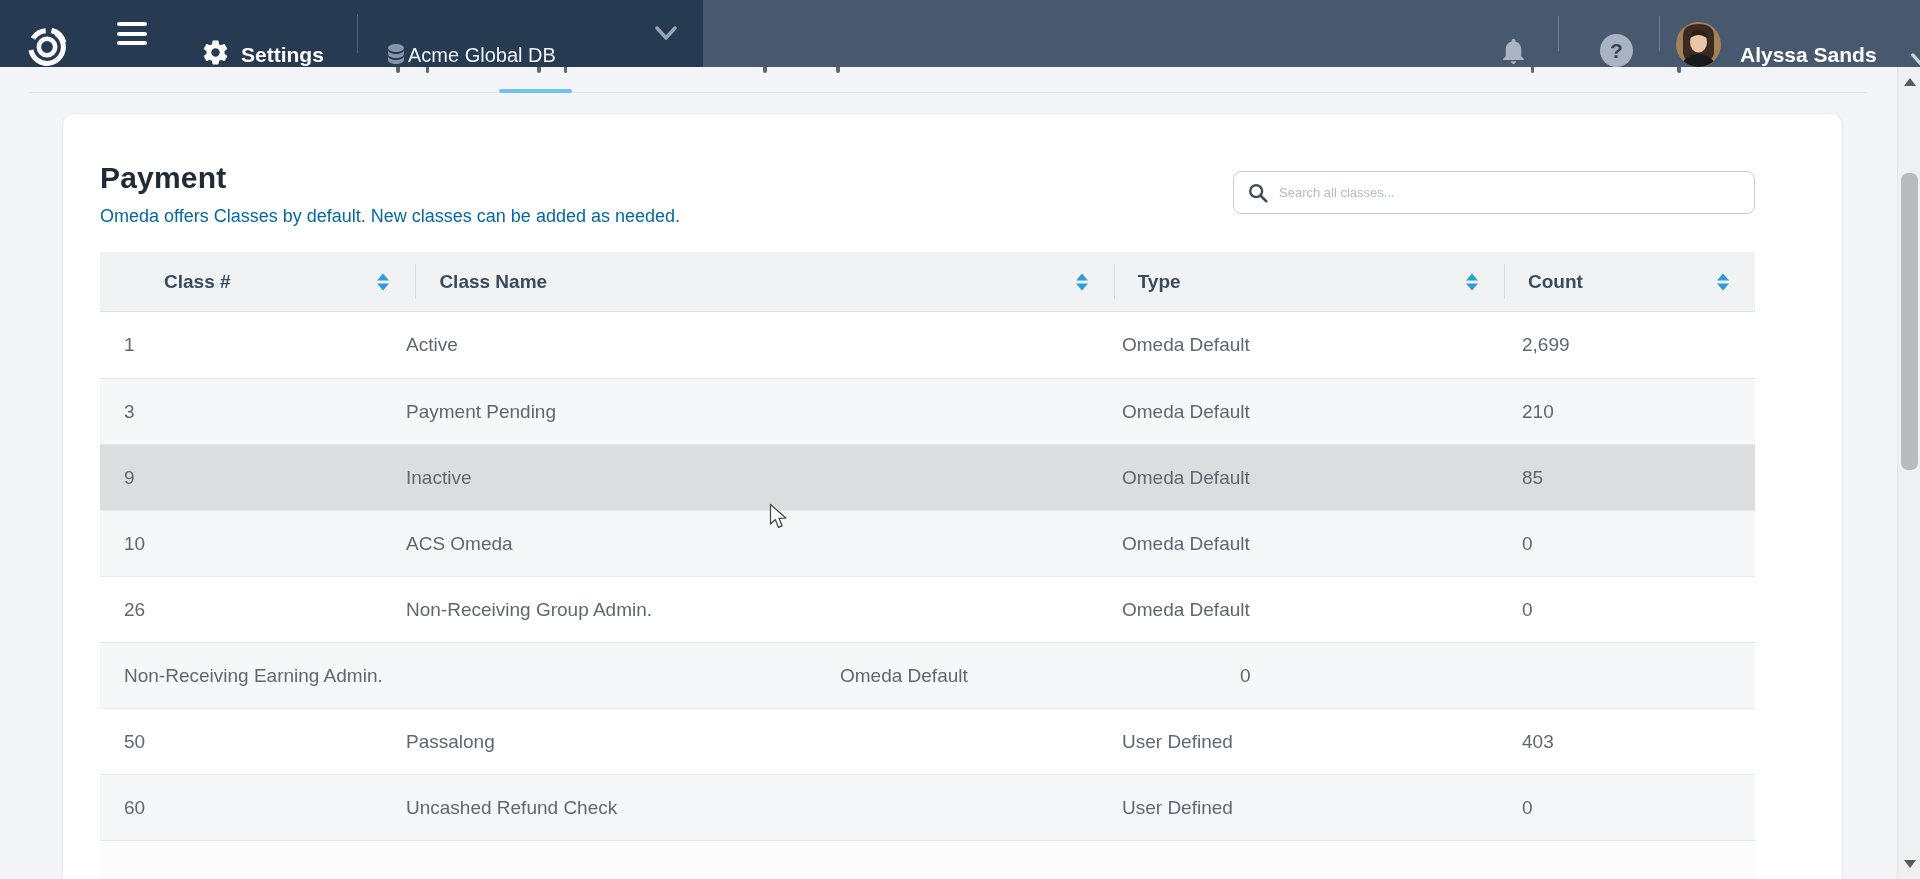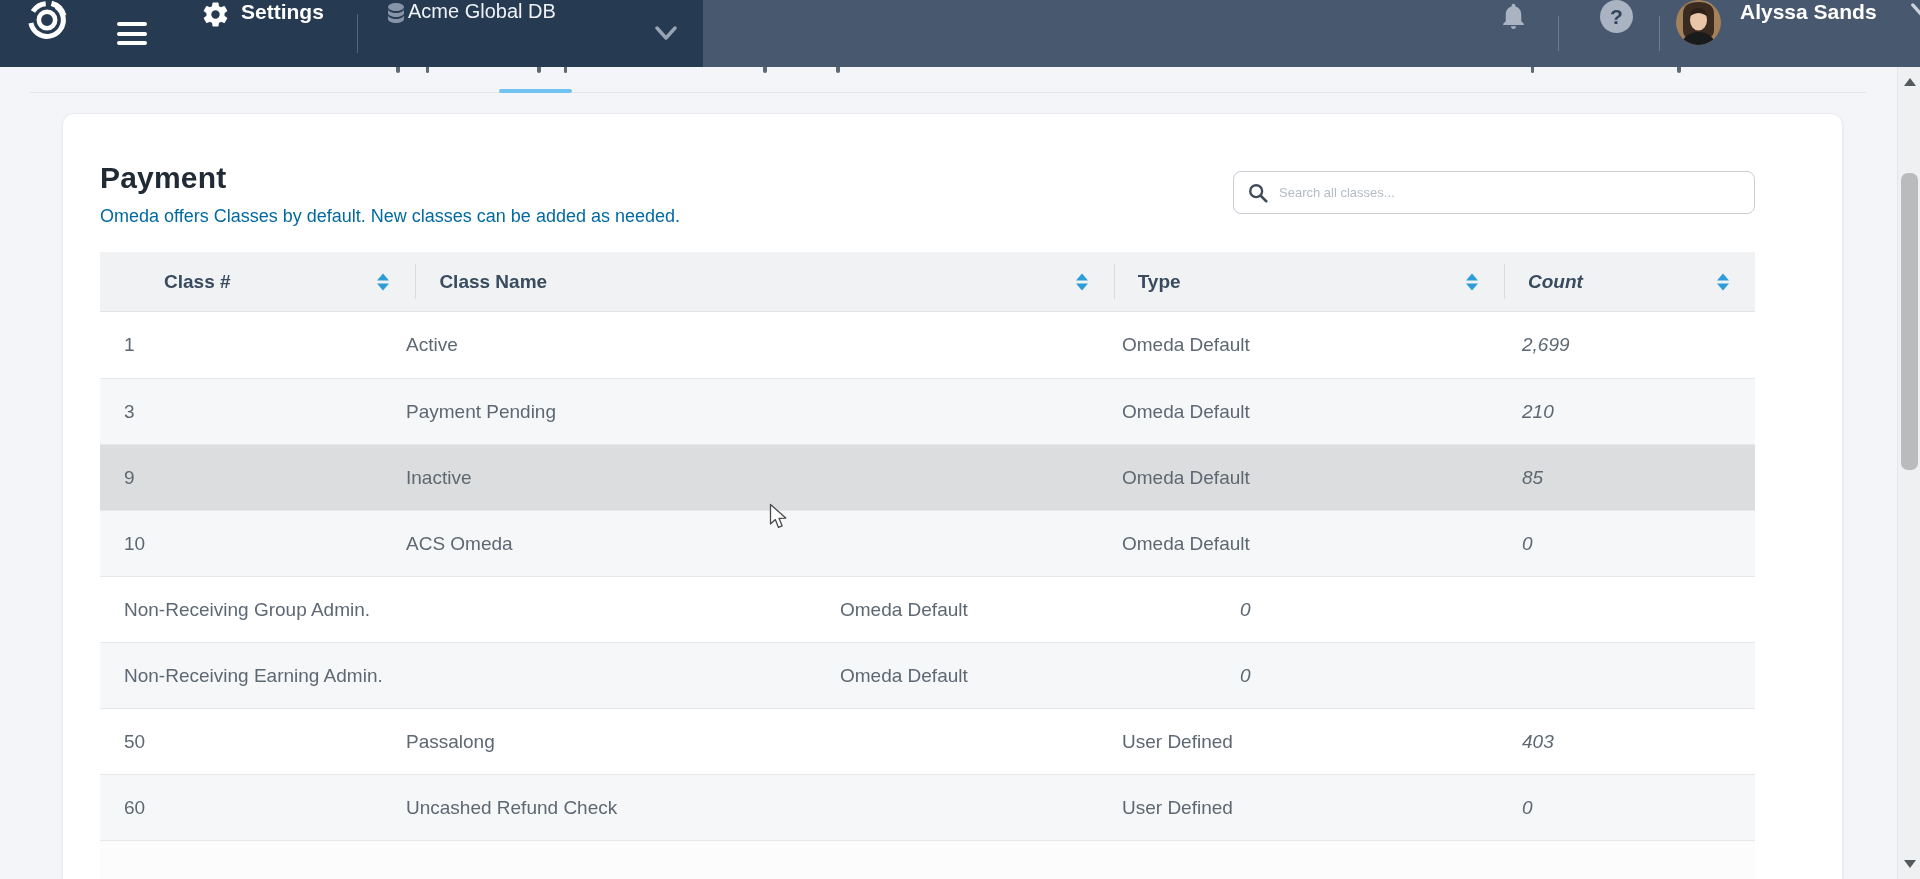--- a/index.html
+++ b/index.html
@@ -8,21 +8,21 @@
     position:relative;
     font-family:"Liberation Sans","DejaVu Sans",sans-serif;
     background:var(--page-bg,#f3f5f8);
   }
 
   
   .header { position:absolute; left:0; top:0; width:1920px; height:67px;
             background:var(--header-right-bg,#48586e); z-index:30; }
   .header-left-seg { position:absolute; left:0; top:0; width:703px; height:67px;
             background:var(--header-left-bg,#263a52); }
-  .h-item { position:absolute; top:0; height:67px; display:flex; align-items:flex-start; }
+  .h-item { position:absolute; top:0; height:67px; display:flex; align-items:flex-end; }
   .logo { left:27px; }
   .hamburger { left:117px; flex-direction:column; justify-content:center; gap:5.5px; cursor:pointer; }
   .hamburger .bar { width:30px; height:4px; background:#fff; border-radius:2px; }
   .settings-item { left:201px; gap:11px; cursor:pointer; }
   .settings-label { color:#fff; font-size:21px; font-weight:700; }
   .v-div { position:absolute; width:1px; background:rgba(255,255,255,.22); }
   .div1 { left:357px; top:14px; height:39px; }
   .db-item { left:384px; gap:0; cursor:pointer; }
   .db-label { color:#eef1f5; font-size:20px; font-weight:400; }
   .db-chevron { position:absolute; left:654px; top:26px; }
@@ -62,21 +62,21 @@
   .search-icon { position:absolute; left:14px; top:11px; pointer-events:none; }
 
   
   .table { position:absolute; left:37px; top:138px; width:1655px; }
   .thead { display:flex; height:60px; background:var(--table-header-bg,#f0f2f4);
            border-bottom:1px solid #e0e3e6;padding-left:40px; }
   .th { position:relative; display:flex; align-items:center; padding-left:24px;
         font-size:19px; font-weight:700; color:#394b5e; cursor:pointer; }
   .th + .th::before { content:""; position:absolute; left:0; top:12px; bottom:12px;
         width:1px; background:#d8dbdf; }
-  .col-0 { width:282px; } .col-1 { width:716px; } .col-2 { width:400px; } .col-3 { width:257px;font-style:italic; }
+  .col-0 { width:282px; } .col-1 { width:716px; } .col-2 { width:400px; } .col-3 { width:257px; }
   .sort { position:absolute; right:26px; top:50%; transform:translateY(-50%);
           display:flex; flex-direction:column; gap:3px; }
   .sort i { display:block; width:0; height:0;
             border-left:6px solid transparent; border-right:6px solid transparent; }
   .sort .up   { border-bottom:7px solid var(--accent-sort,#2d9dd9); }
   .sort .down { border-top:7px solid var(--accent-sort,#2d9dd9); }
 
   .tr { display:flex; height:66px; background:#fff; cursor:pointer; }
   .tr + .tr { border-top:1px solid #e6e8ea; }
   .tr.alt { background:var(--row-alt-bg,#f6f7f8); }
@@ -249,20 +249,21 @@
   </div>
 
   <div class="tr alt">
     <div class="td col-0">10</div>
     <div class="td col-1">ACS Omeda</div>
     <div class="td col-2">Omeda Default</div>
     <div class="td col-3">0</div>
   </div>
 
   <div class="tr">
+    <div class="td col-0">26</div>
     <div class="td col-1">Non-Receiving Group Admin.</div>
     <div class="td col-2">Omeda Default</div>
     <div class="td col-3">0</div>
   </div>
 
   <div class="tr alt">
     <div class="td col-1">Non-Receiving Earning Admin.</div>
     <div class="td col-2">Omeda Default</div>
     <div class="td col-3">0</div>
   </div>

